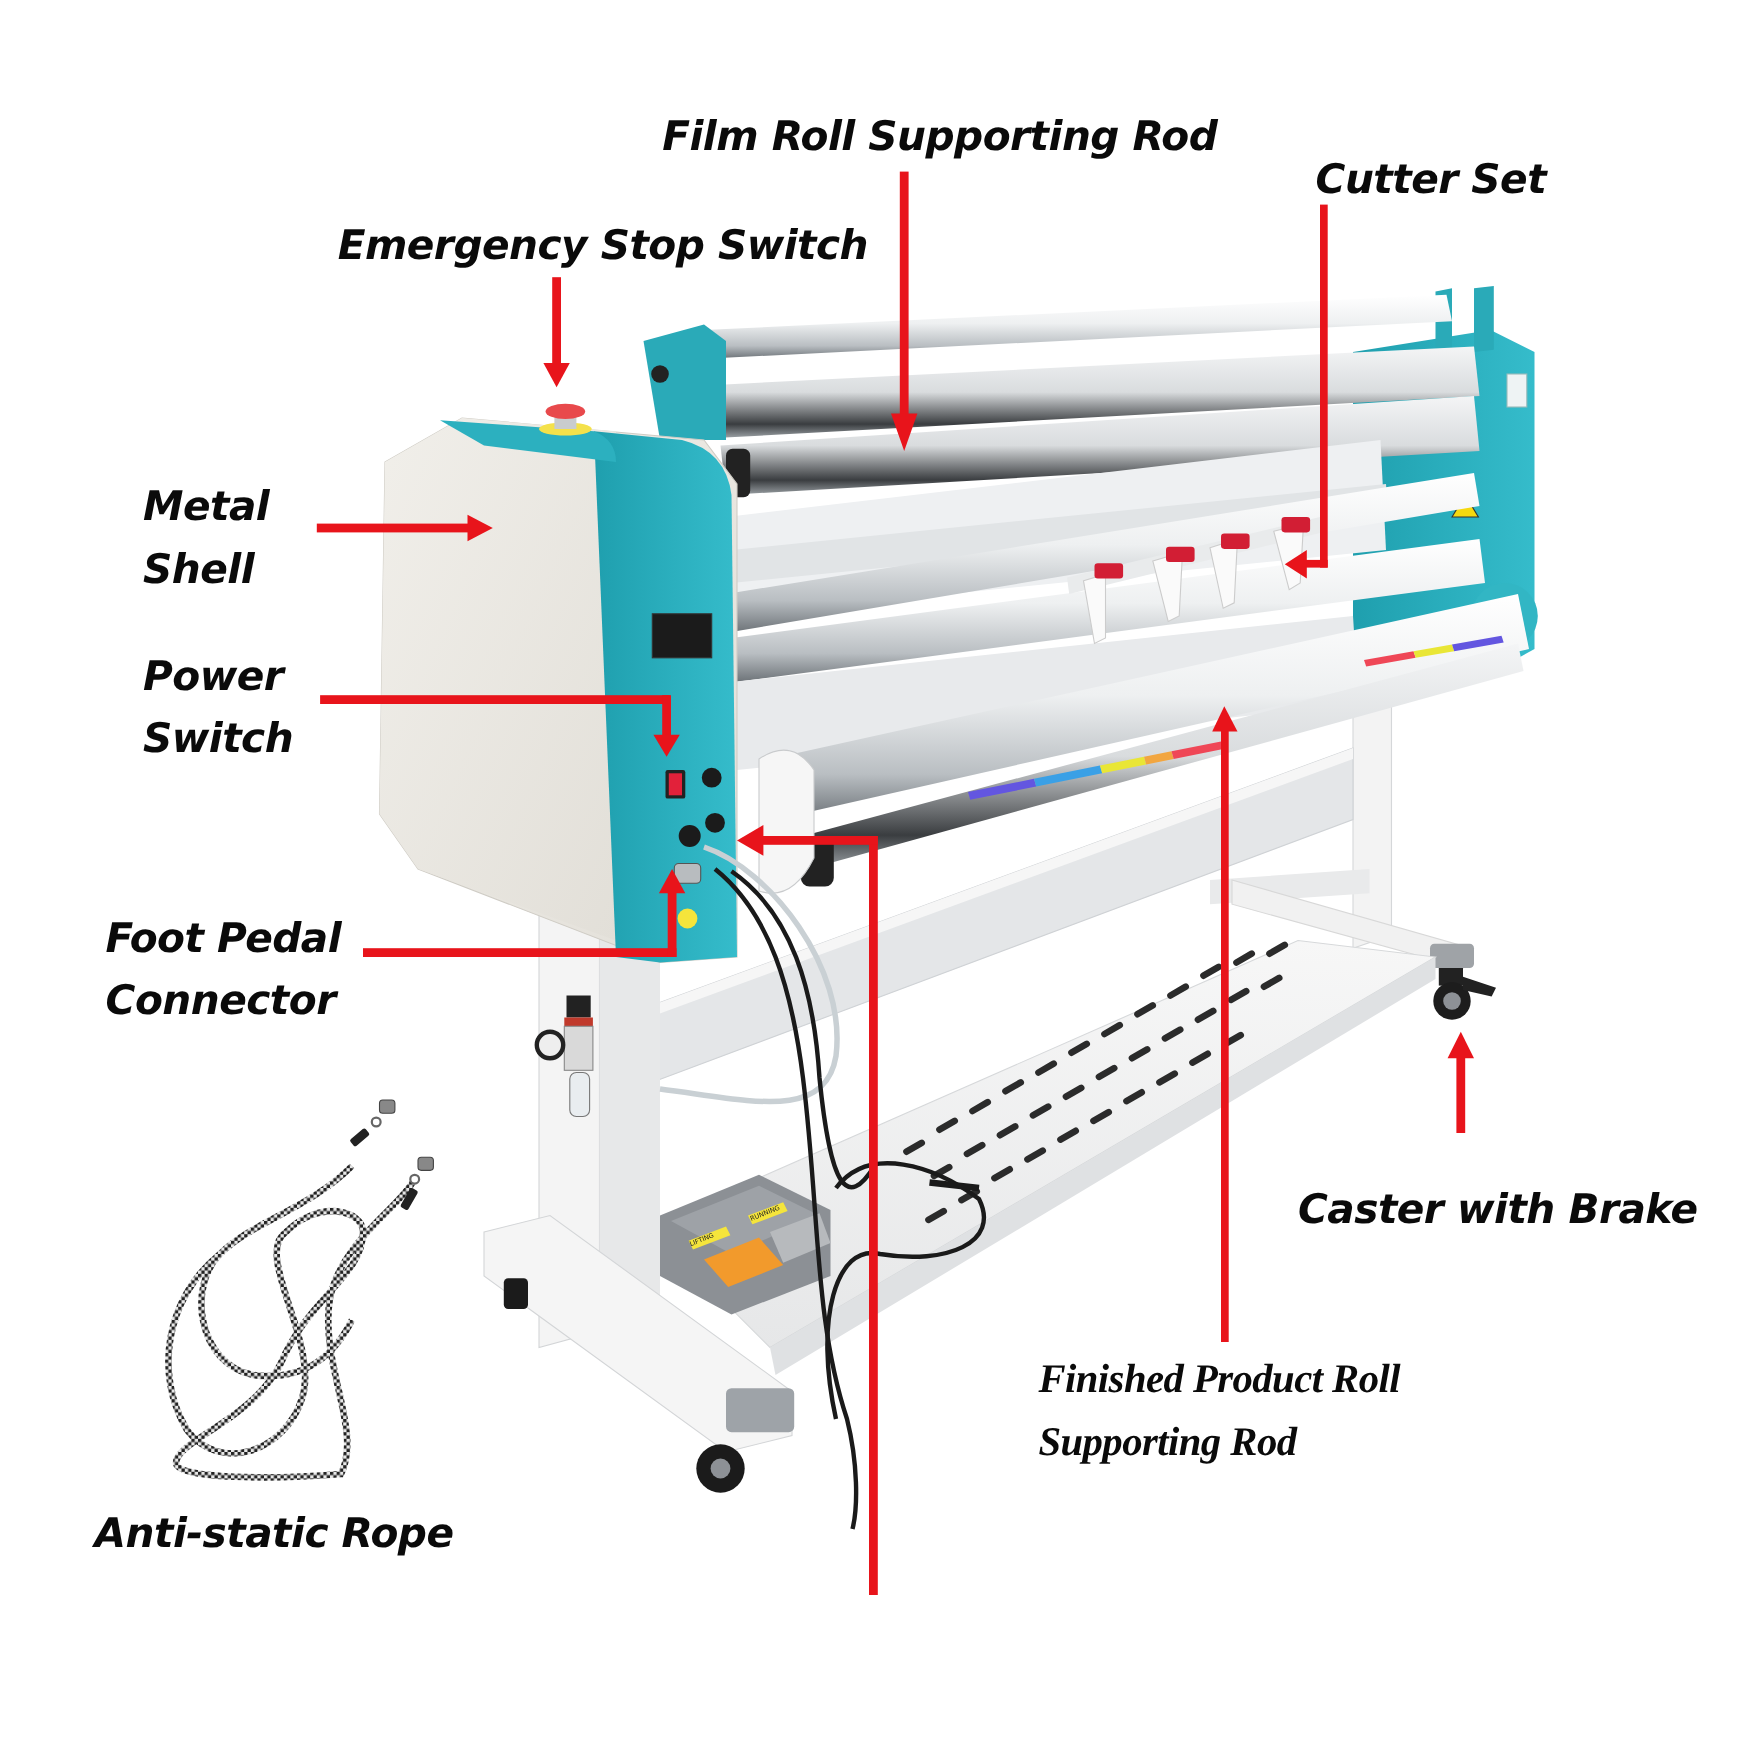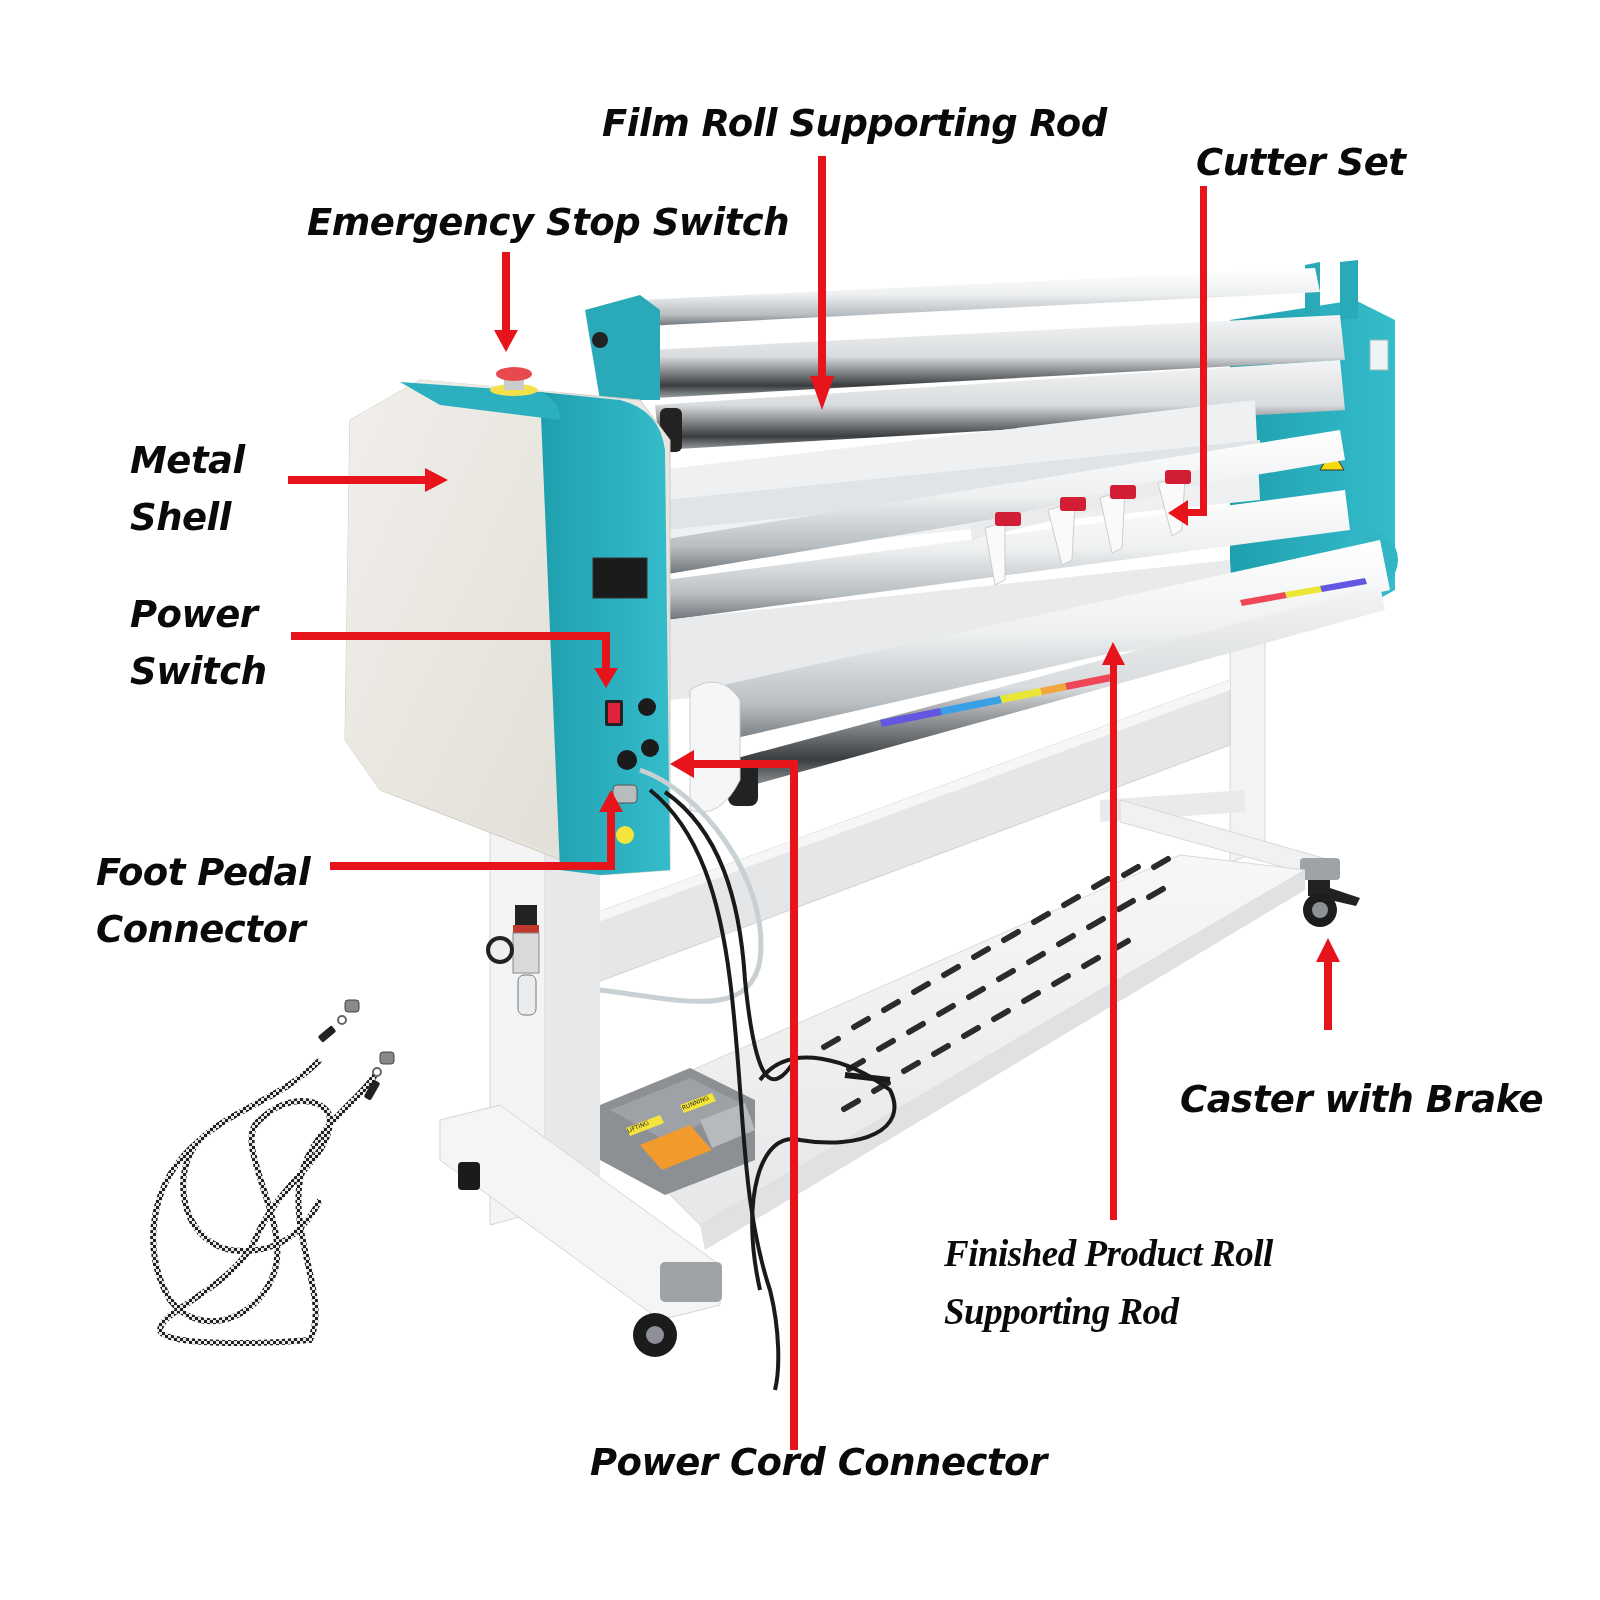--- a/index.html
+++ b/index.html
@@ -321,27 +321,27 @@
 <div class="label" style="left:307px; top:195px;text-align:center;">Emergency Stop Switch</div>
 
 <div class="label center" style="left:130px; top:432px; width:150px; line-height:1.55;">
   <span>Metal</span>
   <span>Shell</span>
 </div>
 <div class="label center" style="left:130px; top:586px; width:170px; line-height:1.55;">
   <span>Power</span>
   <span>Switch</span>
 </div>
-<div class="label center" style="left:96px; top:844px; width:230px; line-height:1.55;">
+<div class="label center" style="left:96px; top:824px; width:230px; line-height:1.55;">
   <span>Foot Pedal</span>
   <span>Connector</span>
 </div>
 
 <div class="label" style="left:1180px; top:1040px;margin-top:32px;">Caster with Brake</div>
 
 <div class="label center" style="left:944px; top:1225px; width:440px; line-height:1.58;font-family:Liberation Serif, serif;">
   <span>Finished Product Roll</span>
   <span>Supporting Rod</span>
 </div>
 
-<div class="label" style="left:590px; top:1435px;">Power Cord Connector</div>
+<div class="label" style="left:86px; top:1366px;">Anti-static Rope</div>
 
 </div>
 
 </body></html>

